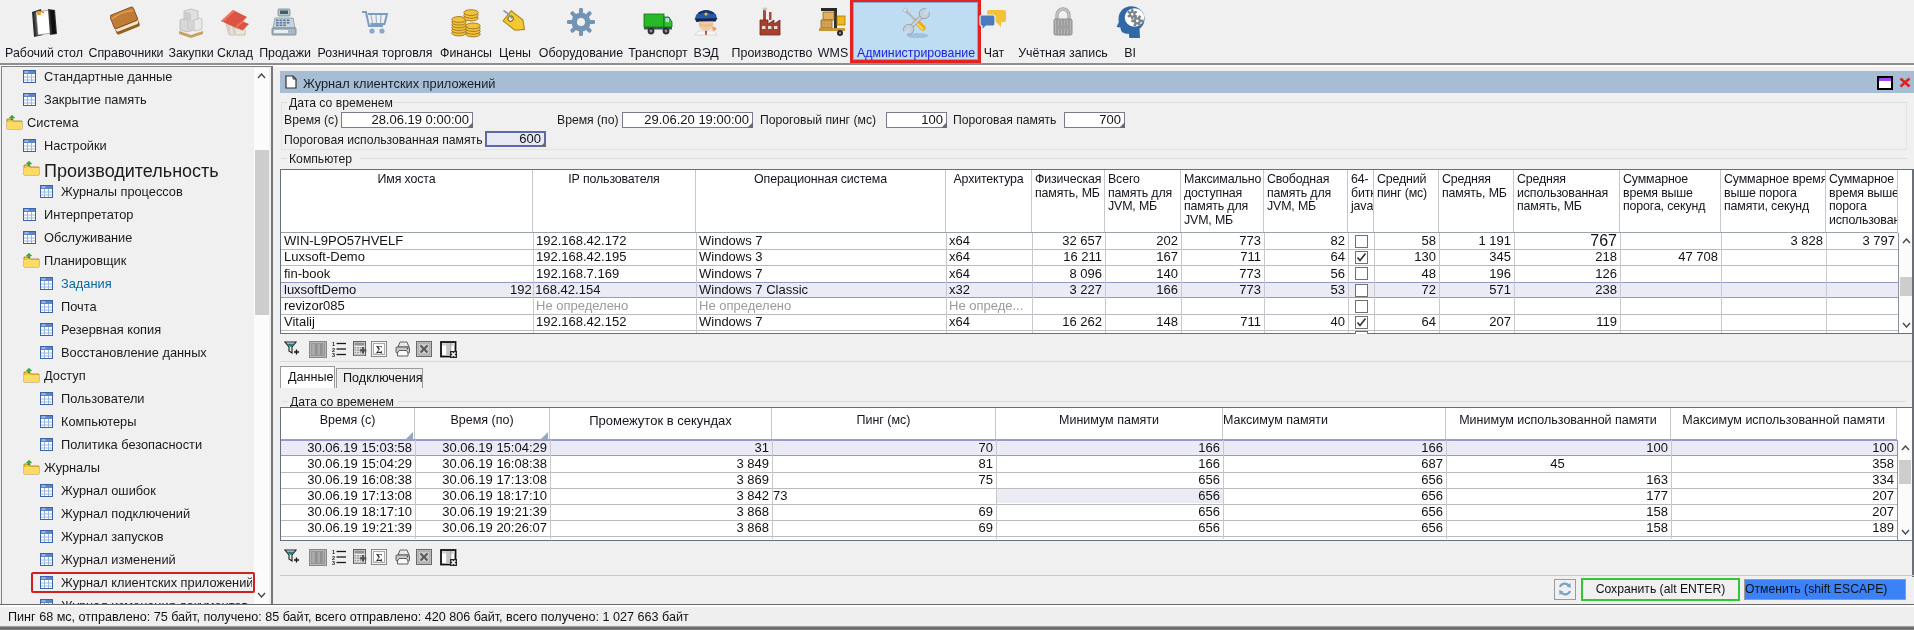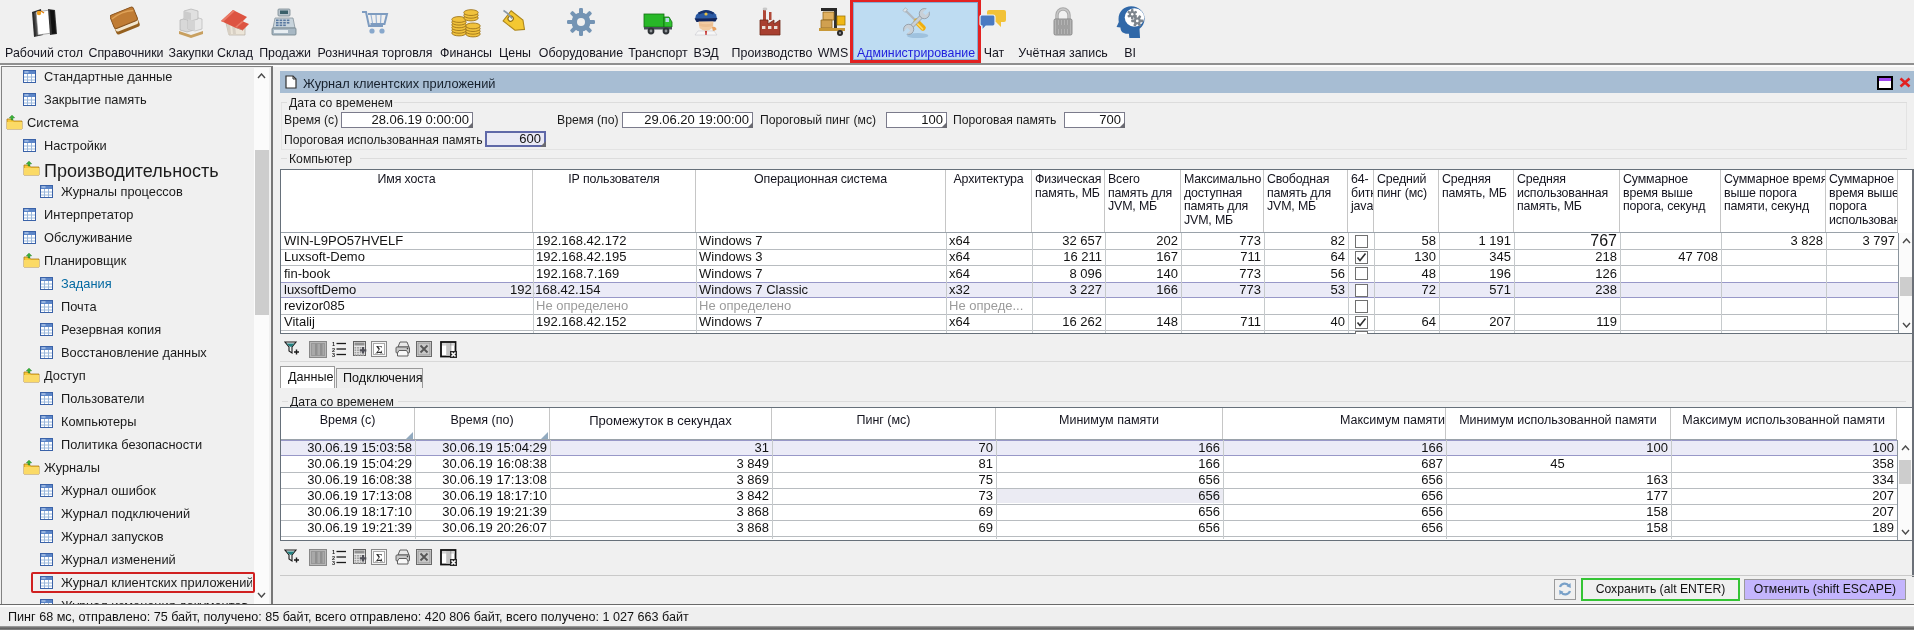--- a/index.html
+++ b/index.html
@@ -792,21 +792,21 @@
 <div class="a" style="left:343px;top:371px;font-size:12.6px;color:#111">Подключения</div>
 <div class="lbl" style="left:290px;top:395px">Дата со временем</div>
 <div class="a" style="left:282px;top:401px;width:6px;height:1px;background:#dcdcdc"></div>
 <div class="a" style="left:398px;top:401px;width:1508px;height:1px;background:#dcdcdc"></div>
 <div class="a" style="left:280px;top:407px;width:1633px;height:134px;background:#fff;border:1px solid #66707a"></div>
 <div class="a" style="left:281px;top:408px;width:134px;height:32px;border-right:1px solid #c6c6c6;text-align:center;font-size:12.5px;padding-top:5px;color:#14141e">Время (с)</div>
 <div class="a" style="left:415px;top:408px;width:135px;height:32px;border-right:1px solid #c6c6c6;text-align:center;font-size:12.5px;padding-top:5px;color:#14141e">Время (по)</div>
 <div class="a" style="left:550px;top:408px;width:222px;height:32px;border-right:1px solid #c6c6c6;text-align:center;font-size:13px;padding-top:5px;color:#14141e">Промежуток в секундах</div>
 <div class="a" style="left:772px;top:408px;width:224px;height:32px;border-right:1px solid #c6c6c6;text-align:center;font-size:12.5px;padding-top:5px;color:#14141e">Пинг (мс)</div>
 <div class="a" style="left:996px;top:408px;width:227px;height:32px;border-right:1px solid #c6c6c6;text-align:center;font-size:12.5px;padding-top:5px;color:#14141e">Минимум памяти</div>
-<div class="a" style="left:1223px;top:408px;width:223px;height:32px;border-right:1px solid #c6c6c6;text-align:right;font-size:12.5px;padding-top:5px;color:#14141e">Максимум памяти</div>
+<div class="a" style="left:1223px;top:408px;width:223px;height:32px;border-right:1px solid #c6c6c6;text-align:left;font-size:12.5px;padding-top:5px;color:#14141e">Максимум памяти</div>
 <div class="a" style="left:1446px;top:408px;width:225px;height:32px;border-right:1px solid #c6c6c6;text-align:center;font-size:12.5px;padding-top:5px;color:#14141e">Минимум использованной памяти</div>
 <div class="a" style="left:1671px;top:408px;width:226px;height:32px;border-right:1px solid #c6c6c6;text-align:center;font-size:12.5px;padding-top:5px;color:#14141e">Максимум использованной памяти</div>
 <div class="a" style="left:406px;top:432px;width:0;height:0;border-left:7px solid transparent;border-bottom:7px solid #92aabf"></div>
 <div class="a" style="left:541px;top:432px;width:0;height:0;border-left:7px solid transparent;border-bottom:7px solid #92aabf"></div>
 <div class="a" style="left:281px;top:439px;width:1616px;height:1px;background:#9aa2aa"></div>
 <div class="a" style="left:281px;top:440px;width:1616px;height:16px;background:#ebebf7;border-top:1px solid #9898c8;border-bottom:1px solid #9898c8"></div>
 <div class="a" style="left:282px;top:441px;width:133px;height:14px;font-size:13px;line-height:14px;text-align:right;padding-right:3px;color:#121212;overflow:hidden;white-space:nowrap">30.06.19 15:03:58</div>
 <div class="a" style="left:416px;top:441px;width:134px;height:14px;font-size:13px;line-height:14px;text-align:right;padding-right:3px;color:#121212;overflow:hidden;white-space:nowrap">30.06.19 15:04:29</div>
 <div class="a" style="left:551px;top:441px;width:221px;height:14px;font-size:13px;line-height:14px;text-align:right;padding-right:3px;color:#121212;overflow:hidden;white-space:nowrap">31</div>
 <div class="a" style="left:773px;top:441px;width:223px;height:14px;font-size:13px;line-height:14px;text-align:right;padding-right:3px;color:#121212;overflow:hidden;white-space:nowrap">70</div>
@@ -828,21 +828,21 @@
 <div class="a" style="left:551px;top:473px;width:221px;height:14px;font-size:13px;line-height:14px;text-align:right;padding-right:3px;color:#121212;overflow:hidden;white-space:nowrap">3 869</div>
 <div class="a" style="left:773px;top:473px;width:223px;height:14px;font-size:13px;line-height:14px;text-align:right;padding-right:3px;color:#121212;overflow:hidden;white-space:nowrap">75</div>
 <div class="a" style="left:997px;top:473px;width:226px;height:14px;font-size:13px;line-height:14px;text-align:right;padding-right:3px;color:#121212;overflow:hidden;white-space:nowrap">656</div>
 <div class="a" style="left:1224px;top:473px;width:222px;height:14px;font-size:13px;line-height:14px;text-align:right;padding-right:3px;color:#121212;overflow:hidden;white-space:nowrap">656</div>
 <div class="a" style="left:1447px;top:473px;width:224px;height:14px;font-size:13px;line-height:14px;text-align:right;padding-right:3px;color:#121212;overflow:hidden;white-space:nowrap">163</div>
 <div class="a" style="left:1672px;top:473px;width:225px;height:14px;font-size:13px;line-height:14px;text-align:right;padding-right:3px;color:#121212;overflow:hidden;white-space:nowrap">334</div>
 <div class="a" style="left:281px;top:488px;width:1616px;height:1px;background:#b8bcc0"></div>
 <div class="a" style="left:282px;top:489px;width:133px;height:14px;font-size:13px;line-height:14px;text-align:right;padding-right:3px;color:#121212;overflow:hidden;white-space:nowrap">30.06.19 17:13:08</div>
 <div class="a" style="left:416px;top:489px;width:134px;height:14px;font-size:13px;line-height:14px;text-align:right;padding-right:3px;color:#121212;overflow:hidden;white-space:nowrap">30.06.19 18:17:10</div>
 <div class="a" style="left:551px;top:489px;width:221px;height:14px;font-size:13px;line-height:14px;text-align:right;padding-right:3px;color:#121212;overflow:hidden;white-space:nowrap">3 842</div>
-<div class="a" style="left:773px;top:489px;width:223px;height:14px;font-size:13px;line-height:14px;text-align:right;padding-right:3px;color:#121212;overflow:hidden;white-space:nowrap">73</div>
+<div class="a" style="left:773px;top:489px;width:223px;height:14px;font-size:13px;line-height:14px;padding-right:3px;color:#121212;overflow:hidden;white-space:nowrap">73</div>
 <div class="a" style="left:997px;top:489px;width:226px;height:14px;background:#ebebf3;font-size:13px;line-height:14px;text-align:right;padding-right:3px;color:#121212;overflow:hidden;white-space:nowrap">656</div>
 <div class="a" style="left:1224px;top:489px;width:222px;height:14px;font-size:13px;line-height:14px;text-align:right;padding-right:3px;color:#121212;overflow:hidden;white-space:nowrap">656</div>
 <div class="a" style="left:1447px;top:489px;width:224px;height:14px;font-size:13px;line-height:14px;text-align:right;padding-right:3px;color:#121212;overflow:hidden;white-space:nowrap">177</div>
 <div class="a" style="left:1672px;top:489px;width:225px;height:14px;font-size:13px;line-height:14px;text-align:right;padding-right:3px;color:#121212;overflow:hidden;white-space:nowrap">207</div>
 <div class="a" style="left:281px;top:504px;width:1616px;height:1px;background:#b8bcc0"></div>
 <div class="a" style="left:282px;top:505px;width:133px;height:14px;font-size:13px;line-height:14px;text-align:right;padding-right:3px;color:#121212;overflow:hidden;white-space:nowrap">30.06.19 18:17:10</div>
 <div class="a" style="left:416px;top:505px;width:134px;height:14px;font-size:13px;line-height:14px;text-align:right;padding-right:3px;color:#121212;overflow:hidden;white-space:nowrap">30.06.19 19:21:39</div>
 <div class="a" style="left:551px;top:505px;width:221px;height:14px;font-size:13px;line-height:14px;text-align:right;padding-right:3px;color:#121212;overflow:hidden;white-space:nowrap">3 868</div>
 <div class="a" style="left:773px;top:505px;width:223px;height:14px;font-size:13px;line-height:14px;text-align:right;padding-right:3px;color:#121212;overflow:hidden;white-space:nowrap">69</div>
 <div class="a" style="left:997px;top:505px;width:226px;height:14px;font-size:13px;line-height:14px;text-align:right;padding-right:3px;color:#121212;overflow:hidden;white-space:nowrap">656</div>
@@ -951,17 +951,17 @@
 <div class="a" style="left:1911.5px;top:169px;width:2px;height:408px;background:#6b7078"></div>
 <div class="a" style="left:280px;top:575px;width:1634px;height:1px;background:#c9c9c9"></div>
 <div class="a" style="left:1554px;top:579px;width:22px;height:21px;background:#f0f0f0;border:1px solid #9b9b9b"></div>
 <div class="a" style="left:1557px;top:581px"><svg width="16" height="16" viewBox="0 0 16 16">
       <path d="M3 6 a5 5 0 0 1 9 -1" fill="none" stroke="#78a0c8" stroke-width="2.2"></path>
       <polygon points="13.5,2 13.8,7 9.5,5.2" fill="#78a0c8"></polygon>
       <path d="M13 10 a5 5 0 0 1 -9 1" fill="none" stroke="#78a0c8" stroke-width="2.2"></path>
       <polygon points="2.5,14 2.2,9 6.5,10.8" fill="#78a0c8"></polygon>
     </svg></div>
 <div class="a" style="left:1581px;top:578px;width:159px;height:23px;background:#f0f0f0;border:2px solid #35c435;font-size:12.2px;text-align:center;line-height:19px;color:#111">Сохранить (alt ENTER)</div>
-<div class="a" style="left:1744px;top:579px;width:162px;height:21px;background:#c4b5fd;border:1px solid #9b9b9b;font-size:12.2px;text-align:center;line-height:19px;color:#111">Отменить (shift ESCAPE)</div>
+<div class="a" style="left:1744px;top:579px;width:162px;height:21px;background:#3b82f6;border:1px solid #9b9b9b;font-size:12.2px;text-align:left;line-height:19px;color:#111">Отменить (shift ESCAPE)</div>
 <div class="a" style="left:0;top:604px;width:1914px;height:1px;background:#6a6a6a"></div>
 <div class="a" style="left:0;top:605px;width:1914px;height:2px;background:#fdfdfd"></div>
 <div class="a" style="left:0;top:607px;width:1914px;height:19px;background:#efefef"></div>
 <div class="a" style="left:8px;top:610px;font-size:12.6px;color:#111;white-space:nowrap">Пинг 68 мс, отправлено: 75 байт, получено: 85 байт, всего отправлено: 420 806 байт, всего получено: 1 027 663 байт</div>
 <div class="a" style="left:0;top:626px;width:1914px;height:4px;background:linear-gradient(#a8a8a8,#5f5f5f 55%,#8a8a8a)"></div>
 </body></html>

